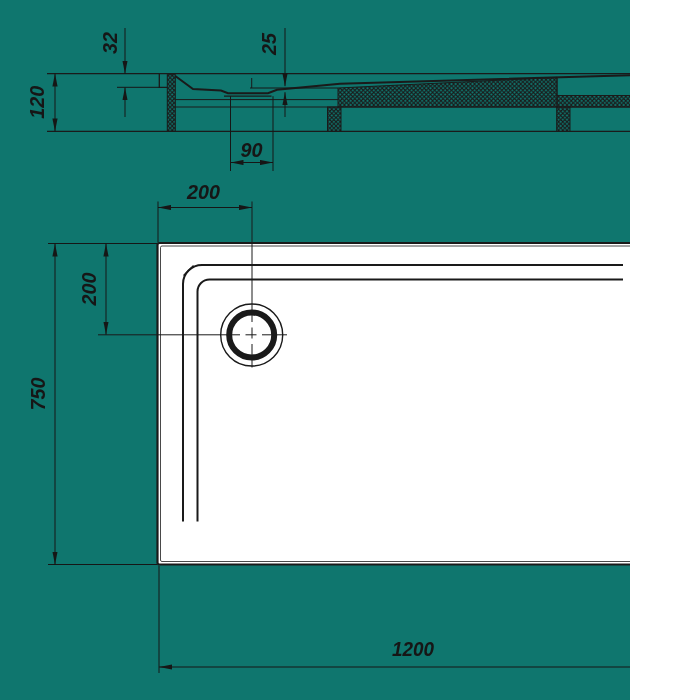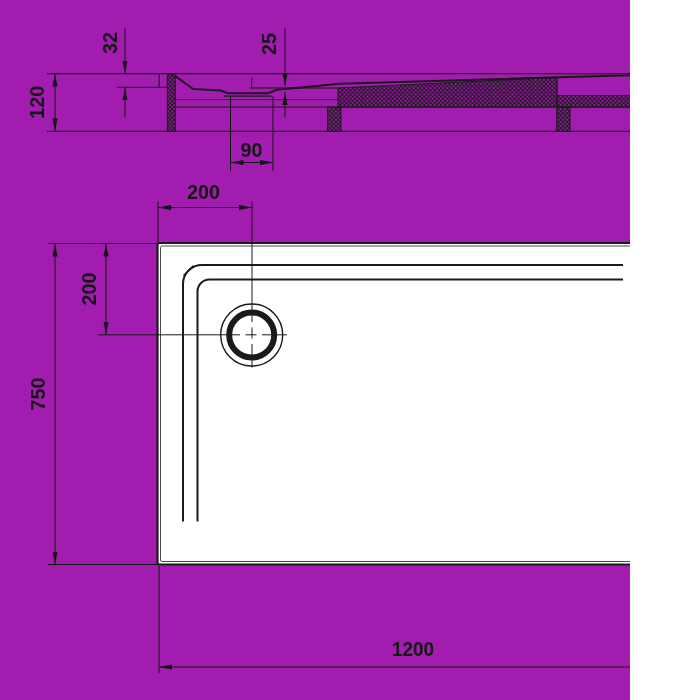--- a/index.html
+++ b/index.html
@@ -1,17 +1,17 @@
 <!DOCTYPE html>
 <html><head>
 <meta charset="utf-8">
 <style>
   html,body{margin:0;padding:0;background:#ffffff;}
-  .stage{width:630px;height:700px;position:relative;background:#a21caf;overflow:hidden;
-         font-family:"Liberation Sans", sans-serif;}
+  .stage{width:630px;height:700px;position:relative;background:#0f766e;overflow:hidden;
+         font-family:"Liberation Sans", sans-serif;font-style:italic;}
   svg{display:block;}
   text{font-family:"Liberation Sans", sans-serif;font-weight:bold;font-size:21px;fill:#161616;}
 </style>
 </head>
 <body>
 
 <div class="stage">
 <svg width="700" height="700" viewBox="0 0 700 700">
   <defs>
     <pattern id="hatch" width="4.2" height="4.2" patternUnits="userSpaceOnUse">

